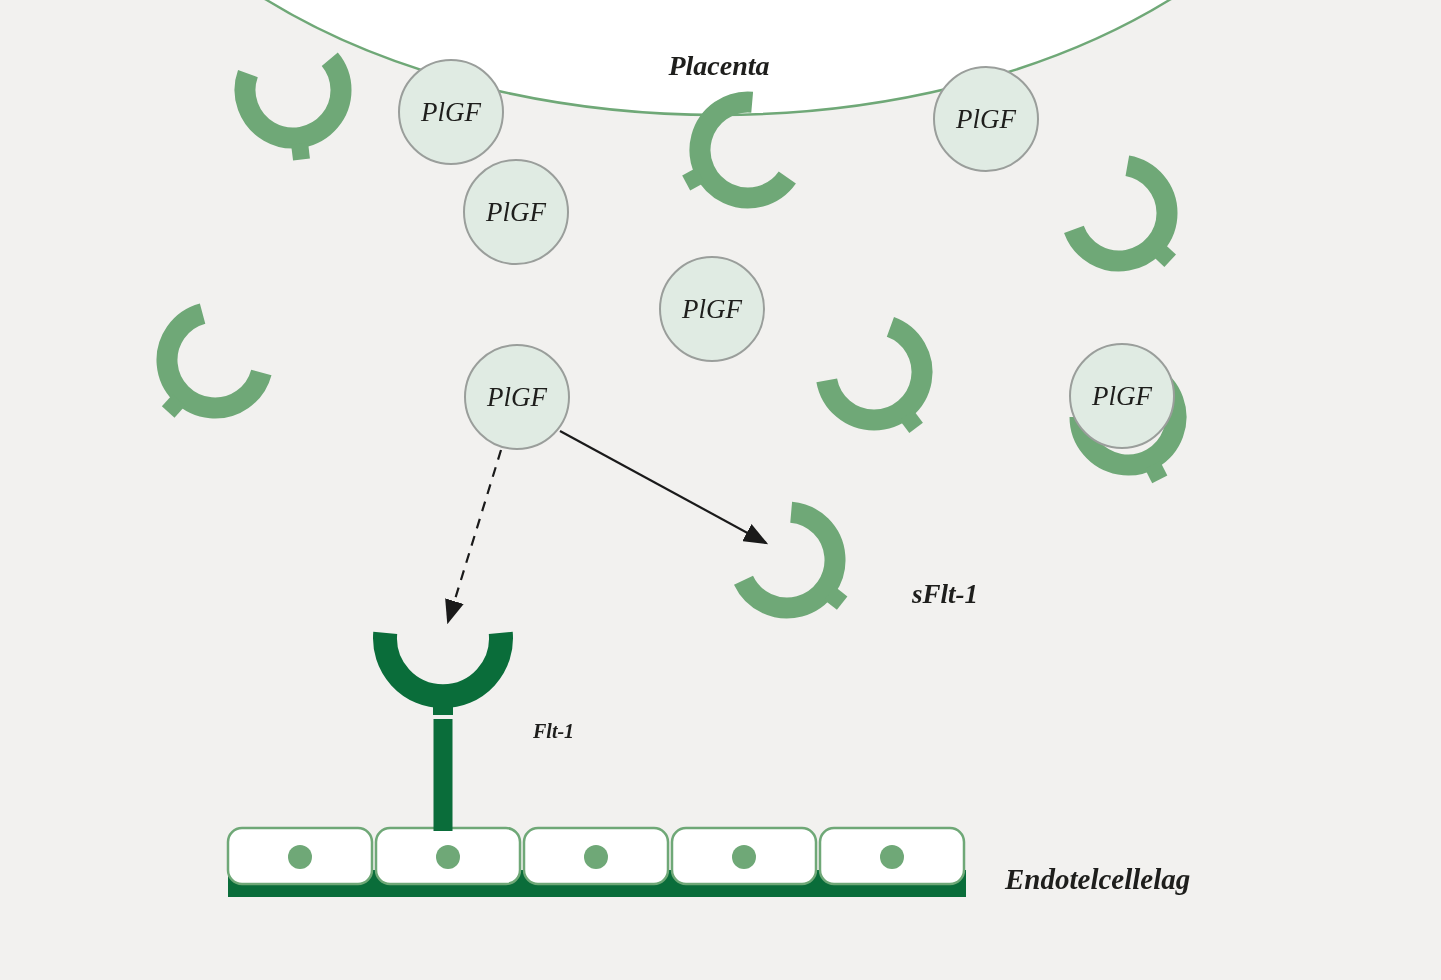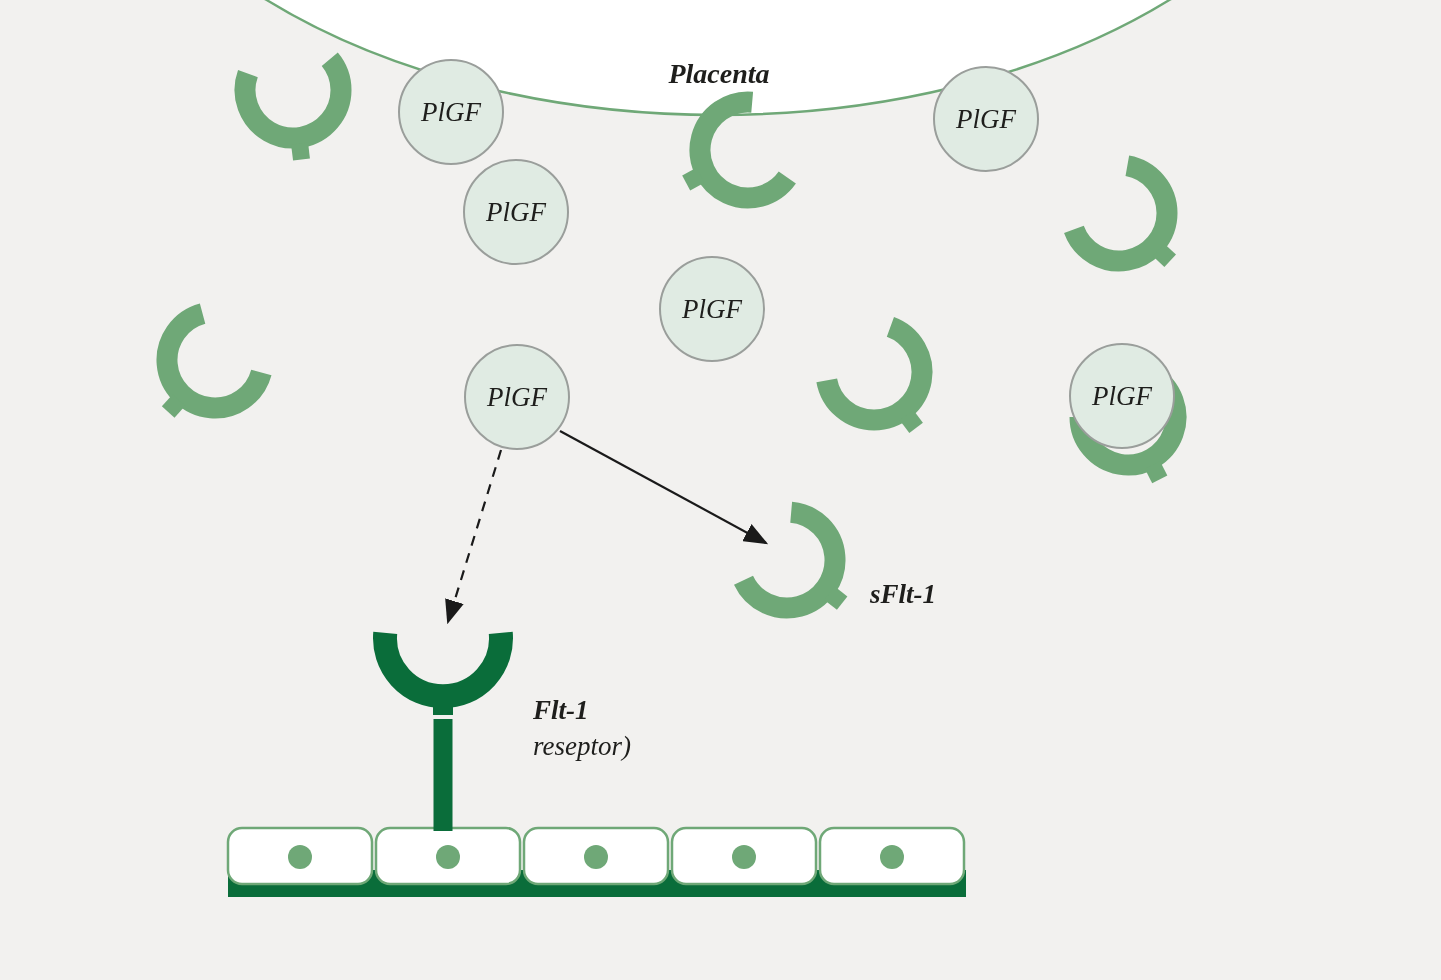--- a/index.html
+++ b/index.html
@@ -24,23 +24,23 @@
   .arrow{stroke:#1a1a1a;stroke-width:2.2;fill:none;}
   .arrow.dashed{stroke-dasharray:10 8;}
   .lig-c{fill:#e0ebe3;stroke:#9a9e9b;stroke-width:2;}
   .lig-t{font-family:"Liberation Serif","DejaVu Serif",serif;font-style:italic;
          font-size:27px;fill:#1e1e1c;}
 
   
   .lbl{position:absolute;color:#1e1e1c;font-style:italic;white-space:nowrap;}
   .lbl .bold{font-weight:bold;}
   .placenta-lbl{left:619px;top:50px;width:200px;text-align:center;
-                font-size:28px;font-weight:bold;margin-top:8px;}
-  .sflt1-lbl{left:870px;top:577px;font-size:27px;line-height:34px;}
-  .flt1-lbl{left:533px;top:692px;font-size:27px;line-height:36px;}
+                font-size:28px;font-weight:bold;}
+  .sflt1-lbl{left:912px;top:577px;font-size:27px;line-height:34px;}
+  .flt1-lbl{left:533px;top:713px;font-size:20px;line-height:36px;}
   .endo-lbl{left:1005px;top:863px;font-size:29px;font-weight:bold;}
 </style>
 </head>
 <body>
 
 <div class="stage">
   <svg id="scene" width="1441" height="980" viewBox="0 0 1441 980">
     <defs>
       <marker id="ah" viewBox="0 0 10 8" refX="9" refY="4" markerWidth="11" markerHeight="9" orient="auto-start-reverse">
         <path d="M 0 0 L 10 4 L 0 8 Z" fill="#1a1a1a"></path>
@@ -132,16 +132,16 @@
   </svg>
 
   <div class="lbl placenta-lbl">Placenta</div>
 
   <div class="lbl sflt1-lbl">
     <div class="bold">sFlt-1</div>
   </div>
 
   <div class="lbl flt1-lbl">
     <div class="bold">Flt-1</div>
-    <div>reseptor)</div>
   </div>
 
+  <div class="lbl endo-lbl">Endotelcellelag</div>
 </div>
 
 </body></html>

